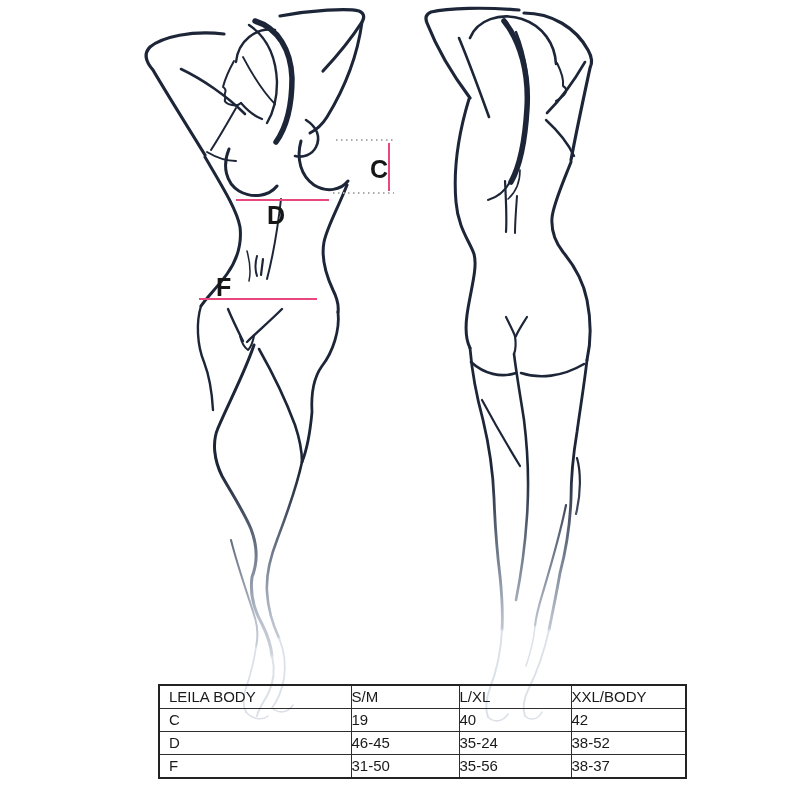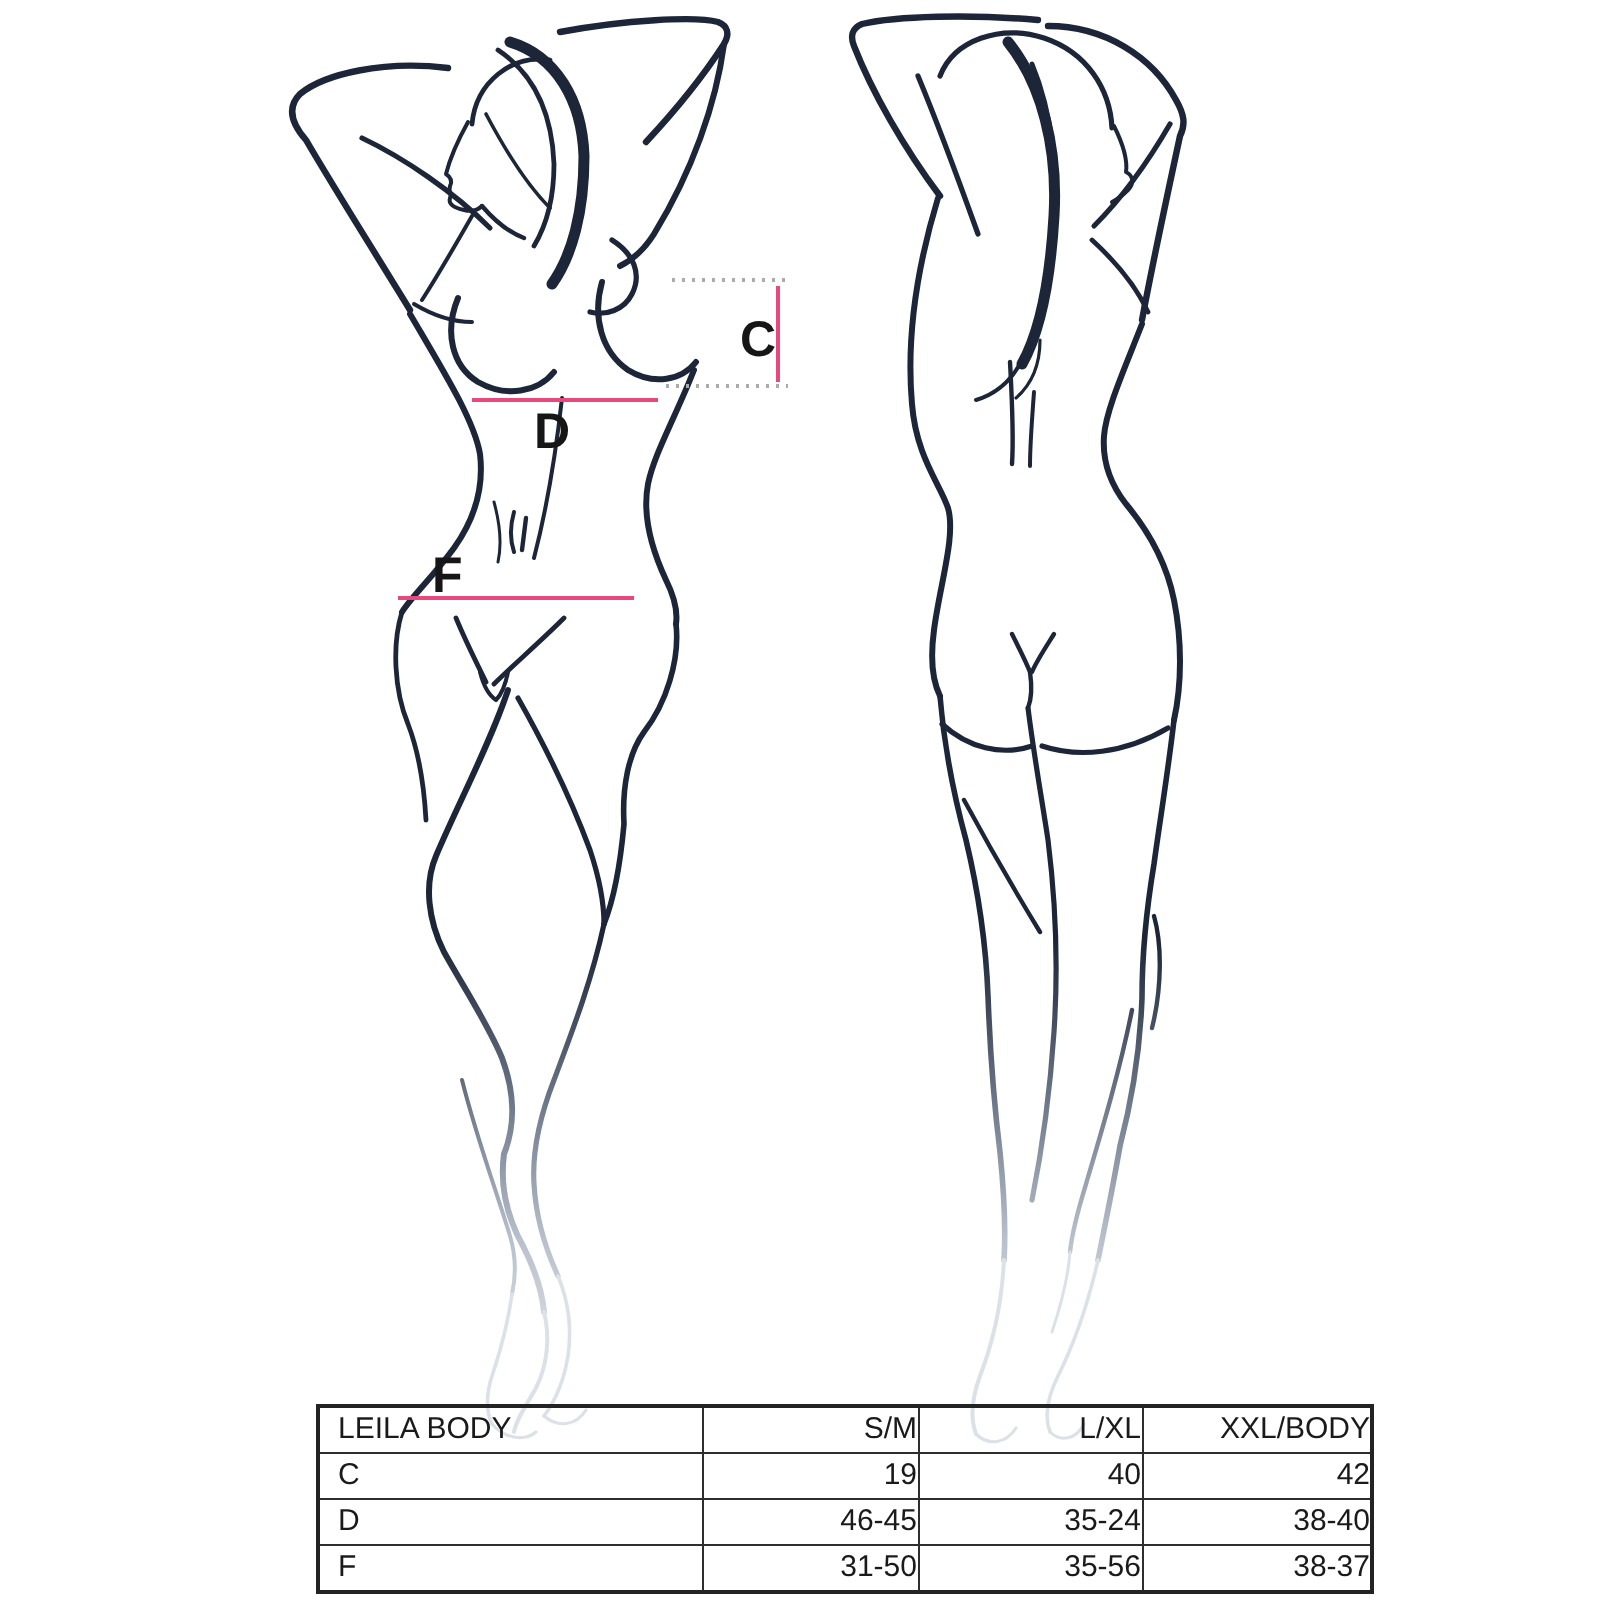--- a/index.html
+++ b/index.html
@@ -6,27 +6,27 @@
   .canvas{
     position:relative;width:800px;height:800px;background:#ffffff;
     overflow:hidden;font-family:"Liberation Sans",sans-serif;
   }
   .figure-svg{position:absolute;left:0;top:0;width:800px;height:800px;}
   .mlabel{
     font-family:"Liberation Sans",sans-serif;
     font-size:25px;font-weight:600;fill:#161616;
   }
   .size-table{
-    position:absolute;left:158px;top:702px;width:527px;
+    position:absolute;left:158px;top:684px;width:527px;
     border-collapse:collapse;background:transparent;
     font-size:15px;color:#1a1a1a;table-layout:fixed;
   }
   .size-table th,.size-table td{
     border:1.5px solid #2e2e2e;height:22px;padding:0;
-    text-align:right;font-weight:400;line-height:22px;white-space:nowrap;
+    text-align:left;font-weight:400;line-height:22px;white-space:nowrap;
   }
   .size-table{border:2px solid #232323;}
   .size-table .c0{text-align:left;padding-left:9px;}
 </style>
 </head>
 <body>
 
 <div class="canvas">
 
   <svg class="figure-svg" viewBox="0 0 800 800">
@@ -166,21 +166,21 @@
       <tr>
         <td class="c0">C</td>
         <td>19</td>
         <td>40</td>
         <td>42</td>
       </tr>
       <tr>
         <td class="c0">D</td>
         <td>46-45</td>
         <td>35-24</td>
-        <td>38-40</td>
+        <td>38-52</td>
       </tr>
       <tr>
         <td class="c0">F</td>
         <td>31-50</td>
         <td>35-56</td>
         <td>38-37</td>
       </tr>
     </tbody>
   </table>
 </div>

